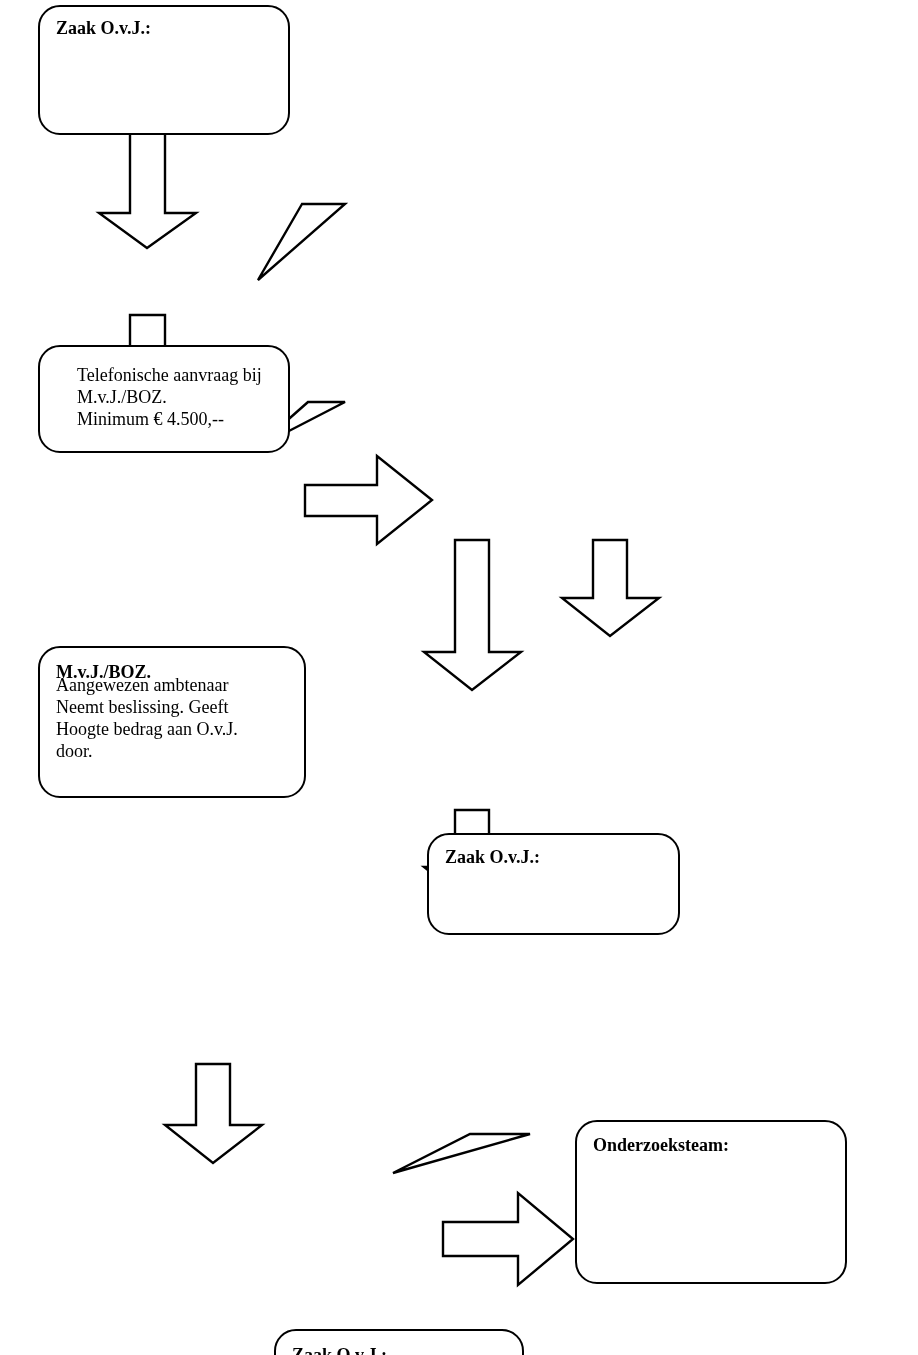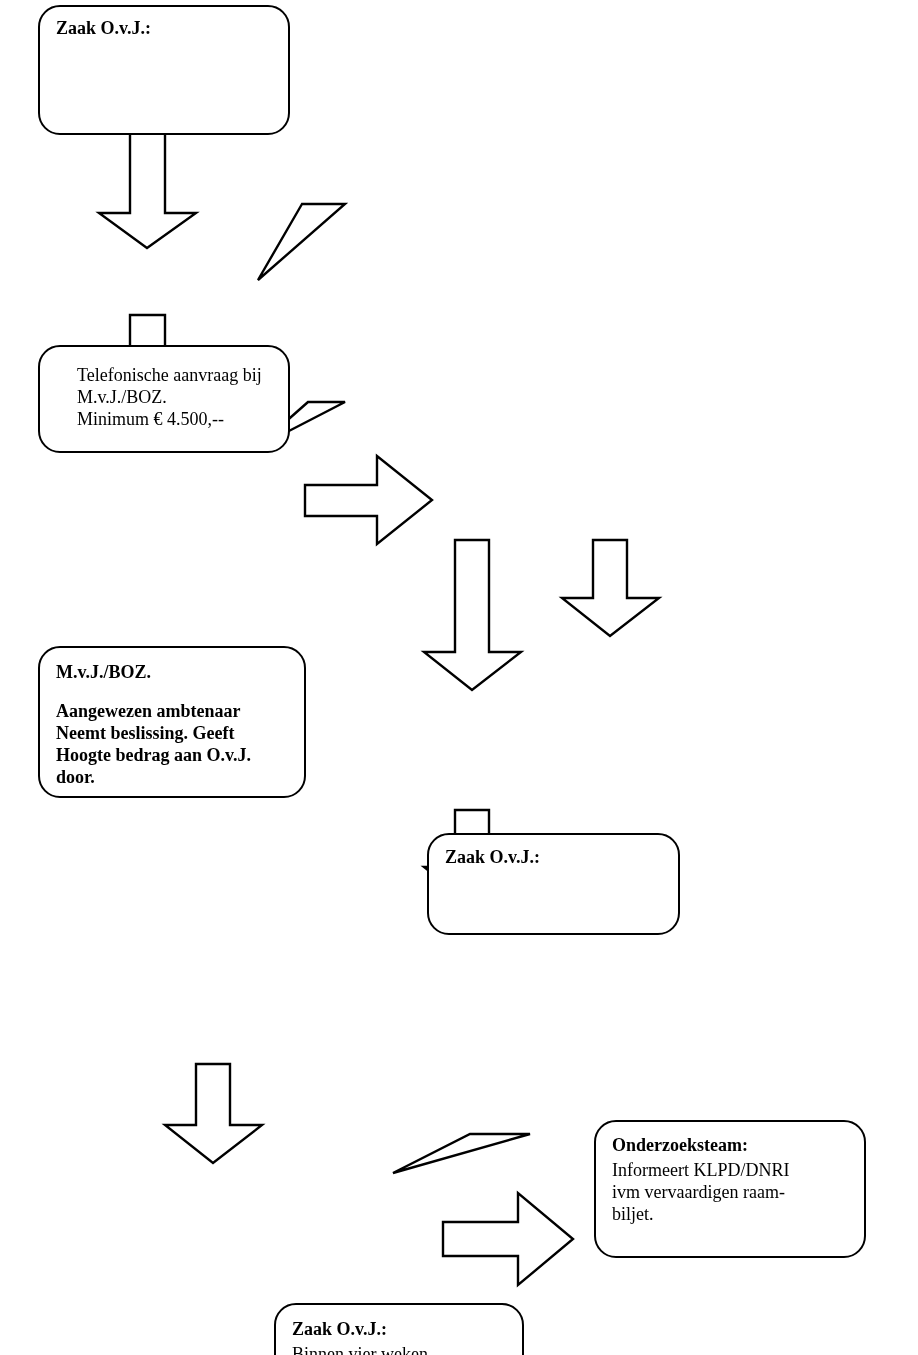--- a/index.html
+++ b/index.html
@@ -52,35 +52,32 @@
   </div>
 
   <div class="node rounded z" style="left:38px;top:215px;width:252px;height:108px;">
     <div class="txt" style="left:16px;top:17px;margin-left:21px;">Telefonische aanvraag bij
 M.v.J./BOZ.
 Minimum € 4.500,--</div>
   </div>
 
   <div class="node rounded z" style="left:38px;top:408px;width:268px;height:152px;">
     <div class="txt b" style="left:16px;top:13px;">M.v.J./BOZ.</div>
-    <div class="txt" style="left:16px;top:52px;font-weight:bold;">Aangewezen ambtenaar
+    <div class="txt" style="left:16px;top:26px;">Aangewezen ambtenaar
 Neemt beslissing. Geeft
 Hoogte bedrag aan O.v.J.
 door.</div>
   </div>
 
   <div class="node rounded z" style="left:427px;top:443px;width:253px;height:102px;">
     <div class="txt b" style="left:16px;top:11px;">Zaak O.v.J.:</div>
   </div>
 
-  <div class="node rounded z" style="left:594px;top:628px;width:272px;height:138px;">
+  <div class="node rounded z" style="left:575px;top:628px;width:272px;height:164px;">
     <div class="txt b" style="left:16px;top:12px;">Onderzoeksteam:</div>
-    <div class="txt" style="left:16px;top:37px;">Informeert KLPD/DNRI
-ivm vervaardigen raam-
-biljet.</div>
   </div>
 
   <div class="node rounded z" style="left:274px;top:673px;width:250px;height:137px;">
     <div class="txt b" style="left:16px;top:13px;">Zaak O.v.J.:</div>
     <div class="txt" style="left:16px;top:38px;">Binnen vier weken
 schriftelijk verzoek aan
 M.v.J./BOZ.</div>
   </div>
 
 </div>

